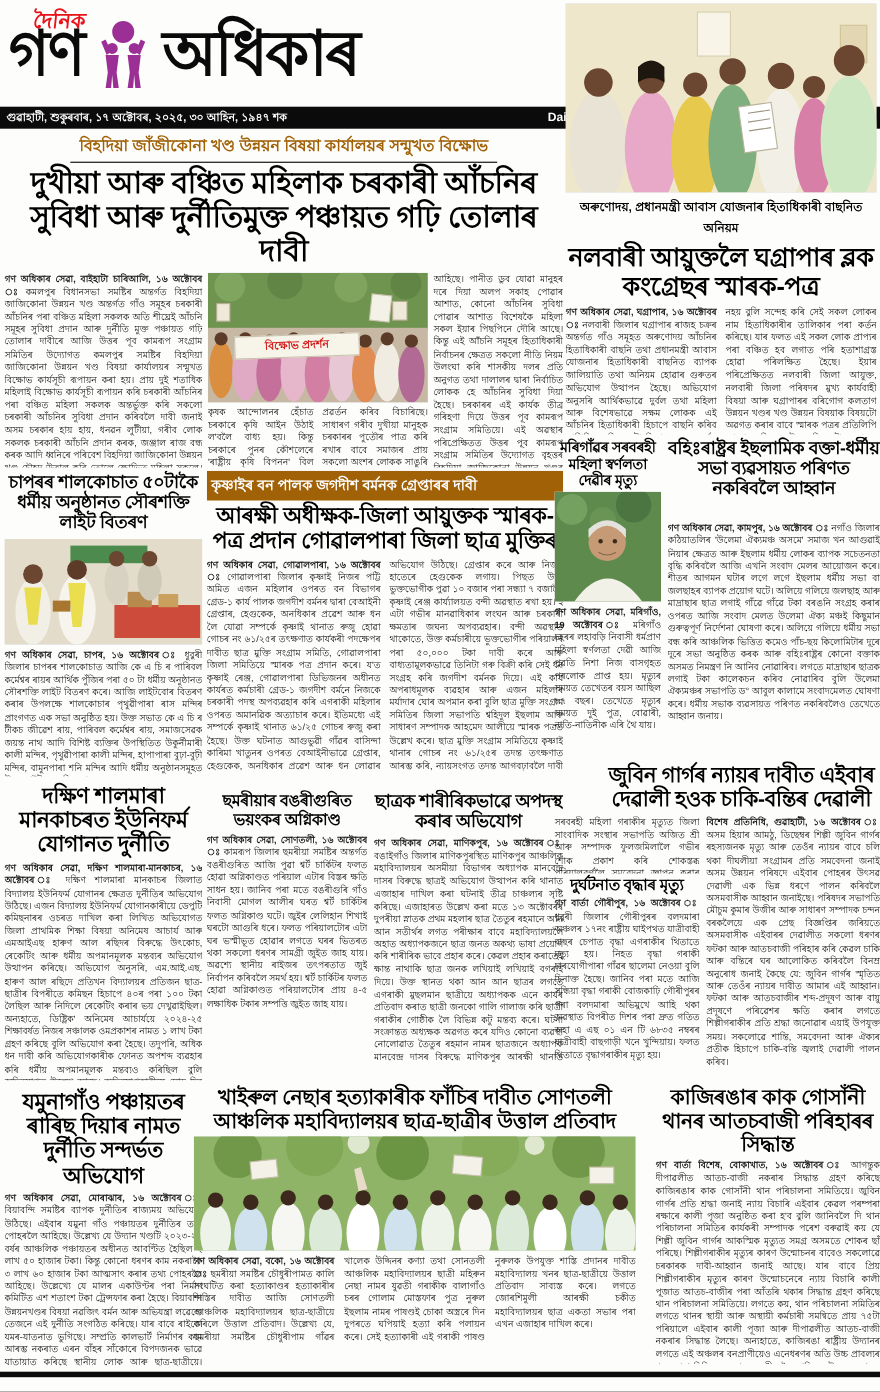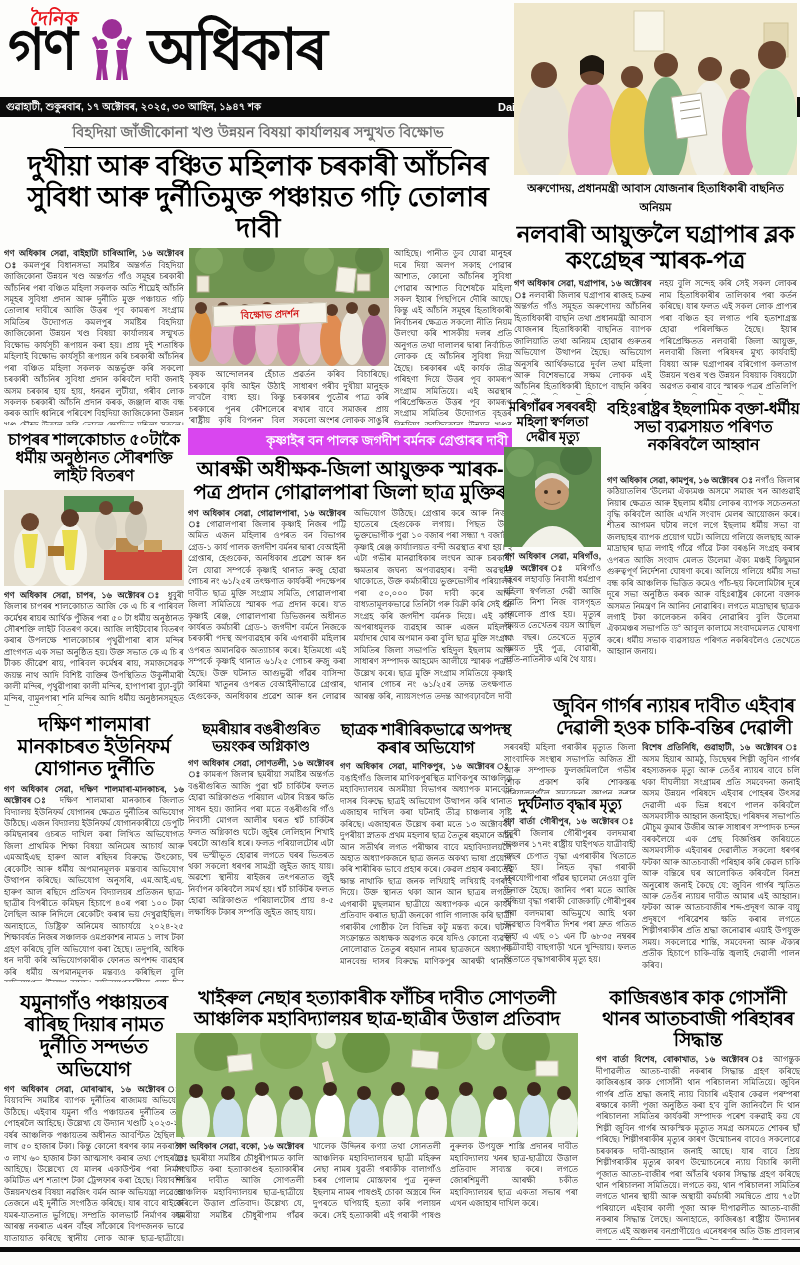--- a/index.html
+++ b/index.html
@@ -13,24 +13,24 @@
   .logo{width:56px;height:64px;margin:0 2px -2px 2px;}
   .pagenum{position:absolute;right:22px;top:8px;width:74px;height:74px;border-radius:50%;
            background:#0c0c0c;box-shadow:4px 4px 0 #bfbfbf;display:flex;align-items:center;justify-content:center;}
   .pagenum span{color:#fff;font-size:42px;font-weight:900;line-height:1;}
   .datebar{position:absolute;left:0;top:97px;width:800px;height:20px;background:#0b0b0b;color:#fff;
            display:flex;align-items:center;justify-content:space-between;font-weight:700;}
   .datebar .as{font-size:10px;padding-left:6px;}
   .datebar .en{font-size:11px;padding-right:8px;}
   
   .story{position:absolute;overflow:hidden;}
-  .kick-under{font-size:14.5px;font-weight:800;text-align:center;color:#737373;width:-moz-fit-content;width:fit-content;
+  .kick-under{font-size:14.5px;font-weight:800;text-align:center;color:#a16207;width:-moz-fit-content;width:fit-content;
               margin:0 auto;border-bottom:1.6px solid #000;padding:0 8px 2px;}
   .kick-plain{font-size:11px;font-weight:800;text-align:center;color:#000;}
-  .kick-black{background:#d946ef;color:#fff;font-size:13px;font-weight:800;text-align:right;padding:3px 4px;}
+  .kick-black{background:#a16207;color:#fff;font-size:13px;font-weight:800;text-align:left;padding:3px 4px;}
   .hl{font-weight:900;text-align:center;color:#000;margin:3px 0 0;line-height:1.14;letter-spacing:-.3px;}
   .hl-xl{font-size:27px;}
   .hl-sm{font-size:14px;}
   .bodytext{font-size:8.3px;line-height:1.38;text-align:justify;overflow:hidden;}
   .dateline{font-weight:800;}
   .cols2{column-count:2;column-gap:8px;}
   .cols3{column-count:3;column-gap:9px;}
   .photo{position:relative;overflow:hidden;background:#ddd;}
   .photo svg{display:block;width:100%;height:100%;}
   .banner-text{position:absolute;left:24px;top:56px;width:108px;transform:rotate(-2deg);

